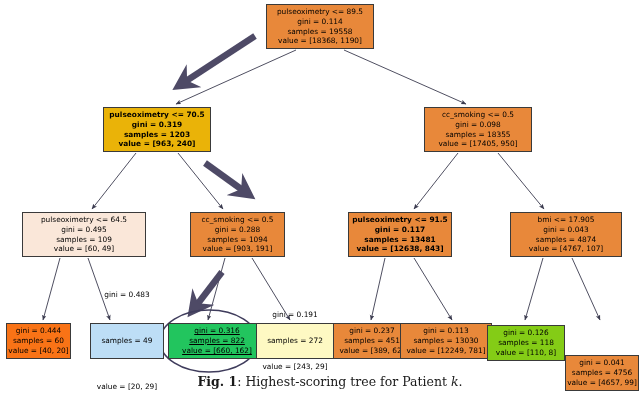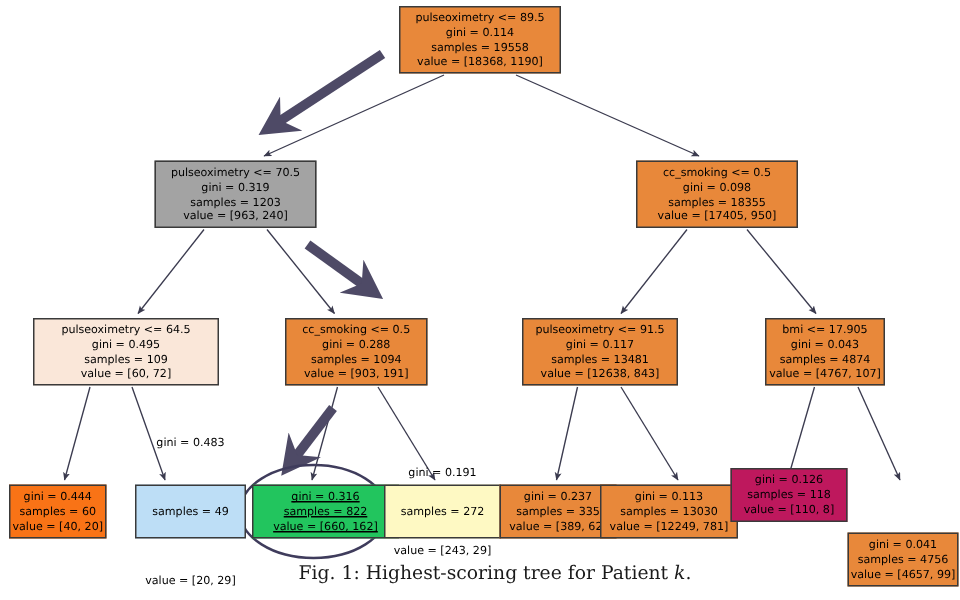--- a/index.html
+++ b/index.html
@@ -44,21 +44,21 @@
   .caption {
     position: absolute;
     left: 0;
     top: 374px;
     width: 640px;
     text-align: center;
     font-family: "DejaVu Serif", serif;
     font-size: 12.5px;
     color: #1a1a1a;
   }
-  .caption b { font-weight: normal; margin-left: 20px; }
+  .caption b { font-weight: bold; margin-left: 20px; }
   .caption i { font-style: italic; }
 </style>
 </head>
 <body>
 
 <div id="page">
 
   <svg id="tree-svg" viewBox="0 0 640 400" xmlns="http://www.w3.org/2000/svg">
     <defs>
       <marker id="ah" markerWidth="7" markerHeight="7" refX="5.6" refY="2.6" orient="auto" markerUnits="strokeWidth">
@@ -95,56 +95,56 @@
     <ellipse cx="209" cy="341" rx="49" ry="31" fill="none" stroke="#3f3c5c" stroke-width="1.6"></ellipse>
   </svg>
 
   <div class="node" style="left:266px; top:4px; width:108px; height:45px; background:#e8883a;">
     <span class="ln">pulseoximetry &lt;= 89.5</span>
     <span class="ln">gini = 0.114</span>
     <span class="ln">samples = 19558</span>
     <span class="ln">value = [18368, 1190]</span>
   </div>
 
-  <div class="node" style="left:103px; top:107px; width:108px; height:45px; background:#a3a3a3;">
+  <div class="node" style="left:103px; top:107px; width:108px; height:45px; background:#eab308;font-weight:bold;">
     <span class="ln">pulseoximetry &lt;= 70.5</span>
     <span class="ln">gini = 0.319</span>
     <span class="ln">samples = 1203</span>
     <span class="ln">value = [963, 240]</span>
   </div>
 
   <div class="node" style="left:424px; top:107px; width:108px; height:45px; background:#e8883a;">
     <span class="ln">cc_smoking &lt;= 0.5</span>
     <span class="ln">gini = 0.098</span>
     <span class="ln">samples = 18355</span>
     <span class="ln">value = [17405, 950]</span>
   </div>
 
   <div class="node" style="left:22px; top:212px; width:124px; height:45px; background:#fae7d9;">
     <span class="ln">pulseoximetry &lt;= 64.5</span>
     <span class="ln">gini = 0.495</span>
     <span class="ln">samples = 109</span>
-    <span class="ln">value = [60, 72]</span>
+    <span class="ln">value = [60, 49]</span>
   </div>
 
   <div class="node" style="left:190px; top:212px; width:95px; height:45px; background:#e8883a;">
     <span class="ln">cc_smoking &lt;= 0.5</span>
     <span class="ln">gini = 0.288</span>
     <span class="ln">samples = 1094</span>
     <span class="ln">value = [903, 191]</span>
   </div>
 
-  <div class="node" style="left:348px; top:212px; width:104px; height:45px; background:#e8883a;">
+  <div class="node" style="left:348px; top:212px; width:104px; height:45px; background:#e8883a;font-weight:bold;">
     <span class="ln">pulseoximetry &lt;= 91.5</span>
     <span class="ln">gini = 0.117</span>
     <span class="ln">samples = 13481</span>
     <span class="ln">value = [12638, 843]</span>
   </div>
 
-  <div class="node" style="left:510px; top:212px; width:80px; height:45px; background:#e8883a;">
+  <div class="node" style="left:510px; top:212px; width:112px; height:45px; background:#e8883a;">
     <span class="ln">bmi &lt;= 17.905</span>
     <span class="ln">gini = 0.043</span>
     <span class="ln">samples = 4874</span>
     <span class="ln">value = [4767, 107]</span>
   </div>
 
   <div class="node" style="left:6px; top:323px; width:65px; height:36px; background:#f97316;">
     <span class="ln">gini = 0.444</span>
     <span class="ln">samples = 60</span>
     <span class="ln">value = [40, 20]</span>
@@ -163,31 +163,31 @@
   </div>
 
   <div class="node" style="left:256px; top:323px; width:78px; height:36px; background:#fef9c3;gap:16px;">
     <span class="ln">gini = 0.191</span>
     <span class="ln">samples = 272</span>
     <span class="ln">value = [243, 29]</span>
   </div>
 
   <div class="node" style="left:333px; top:323px; width:78px; height:36px; background:#e8883a;">
     <span class="ln">gini = 0.237</span>
-    <span class="ln">samples = 335</span>
+    <span class="ln">samples = 451</span>
     <span class="ln">value = [389, 62]</span>
   </div>
 
   <div class="node" style="left:400px; top:323px; width:92px; height:36px; background:#e8883a;">
     <span class="ln">gini = 0.113</span>
     <span class="ln">samples = 13030</span>
     <span class="ln">value = [12249, 781]</span>
   </div>
 
-  <div class="node" style="left:487px; top:312px; width:78px; height:36px; background:#be185d;">
+  <div class="node" style="left:487px; top:325px; width:78px; height:36px; background:#84cc16;">
     <span class="ln">gini = 0.126</span>
     <span class="ln">samples = 118</span>
     <span class="ln">value = [110, 8]</span>
   </div>
 
   <div class="node" style="left:565px; top:323px; width:74px; height:36px; background:#e8883a;margin-top:32px;">
     <span class="ln">gini = 0.041</span>
     <span class="ln">samples = 4756</span>
     <span class="ln">value = [4657, 99]</span>
   </div>

